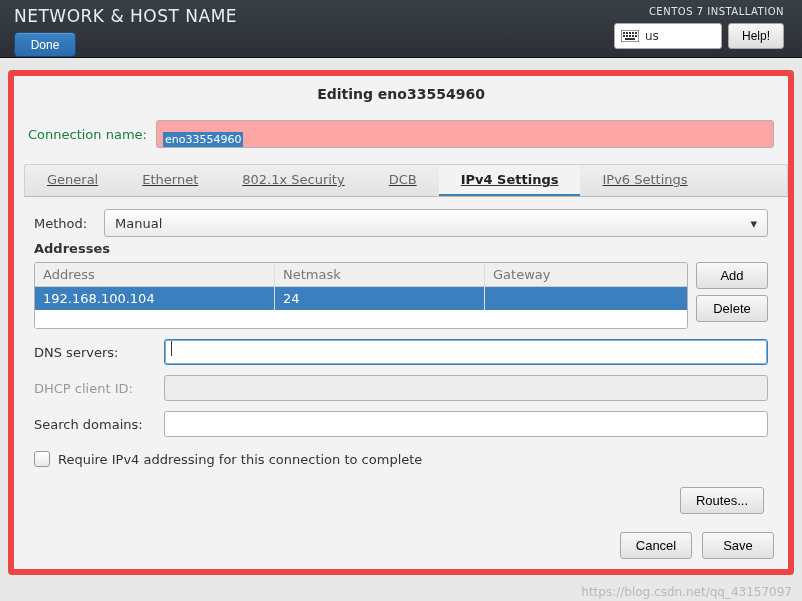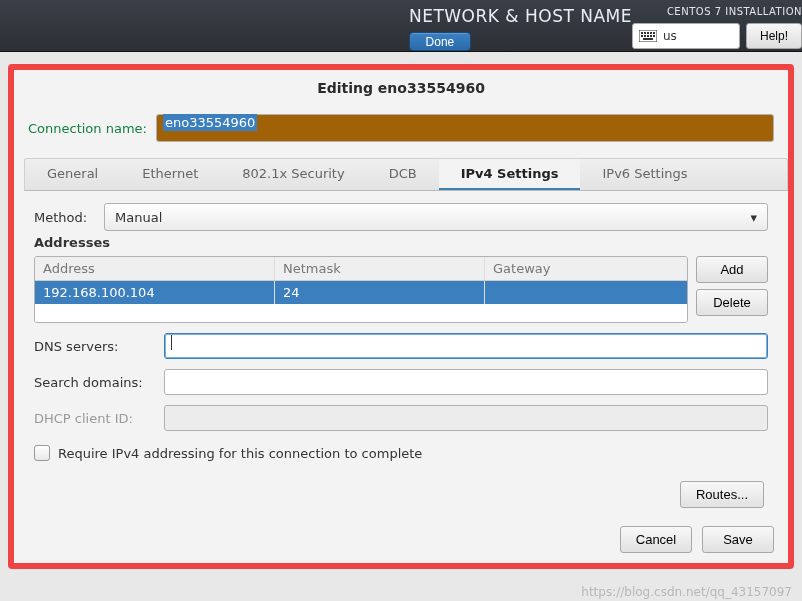--- a/index.html
+++ b/index.html
@@ -6,26 +6,26 @@
 body {
   width: 802px;
   height: 601px;
   font-family: "DejaVu Sans", "Cantarell", sans-serif;
   font-size: 13px;
   color: #333;
   background: #e8e8e8;
   overflow: hidden;
 }
 .topbar {
-  height: 52px;
+  height: 58px;
   background: linear-gradient(to bottom, #3a3f47 0%, #2c3035 100%);
   border-bottom: 1px solid #111;
   display: flex;
-  justify-content: flex-end;
-  padding: 6px 0 0 14px;
+  justify-content: space-between;
+  padding: 6px 18px 0 14px;
 }
 .topbar-left { display: flex; flex-direction: column; gap: 6px; }
 .topbar-title {
   color: #e6eef6;
   font-size: 17px;
   letter-spacing: 0.5px;
 }
 .done-btn {
   width: 62px; height: 26px;
   background: linear-gradient(to bottom,#3d81c4,#2a6bab);
@@ -70,34 +70,35 @@
   color: #2b2b2b;
 }
 .row {
   display: flex; align-items: center;
   padding: 4px 14px;
 }
 .conn-label { width: 128px; color: #15803d; }
 .conn-input {
   flex: 1; height: 28px;
   border: 1px solid #b1b1b1; border-radius: 3px;
-  padding: 0 6px; font-size: 13px; background: #a16207;
+  padding: 12px 6px; font-size: 11px; background: #fca5a5;
 }
 .conn-input .sel {
   background: #3b7fbf; color: #fff; padding: 1px 2px;
 }
 .tabs {
   margin: 12px 0 0 10px;
   display: flex;
   border-bottom: 1px solid #b9b9b9;
   background: linear-gradient(to bottom,#efefef,#e3e3e3);
   border-top: 1px solid #cfcfcf;
   border-left: 1px solid #cfcfcf;
   border-right: 1px solid #cfcfcf;
   border-radius: 3px 3px 0 0;
+  text-decoration: underline;
 }
 .tab {
   padding: 7px 22px;
   color: #666;
   cursor: pointer;
   font-size: 13px;
 }
 .tab.active {
   color: #222; font-weight: bold;
   border-bottom: 2px solid #3c7fb1;
@@ -248,26 +249,26 @@
         <button class="gbtn">Add</button>
         <button class="gbtn">Delete</button>
       </div>
     </div>
 
     <div class="field-row">
       <div class="field-lbl">DNS servers:</div>
       <div class="tinput focus"><span class="cursor"></span><span></span></div>
     </div>
     <div class="field-row">
+      <div class="field-lbl disabled">DHCP client ID:</div>
+      <div class="tinput disabled"><span></span></div>
+    </div>
+    <div class="field-row">
       <div class="field-lbl">Search domains:</div>
       <div class="tinput"><span></span></div>
-    </div>
-    <div class="field-row">
-      <div class="field-lbl disabled">DHCP client ID:</div>
-      <div class="tinput disabled"><span></span></div>
     </div>
 
     <div class="chk-row">
       <div class="chk"></div>
       <div>Require IPv4 addressing for this connection to complete</div>
     </div>
 
     <div class="routes-row">
       <button class="gbtn" style="width:84px">Routes...</button>
     </div>

